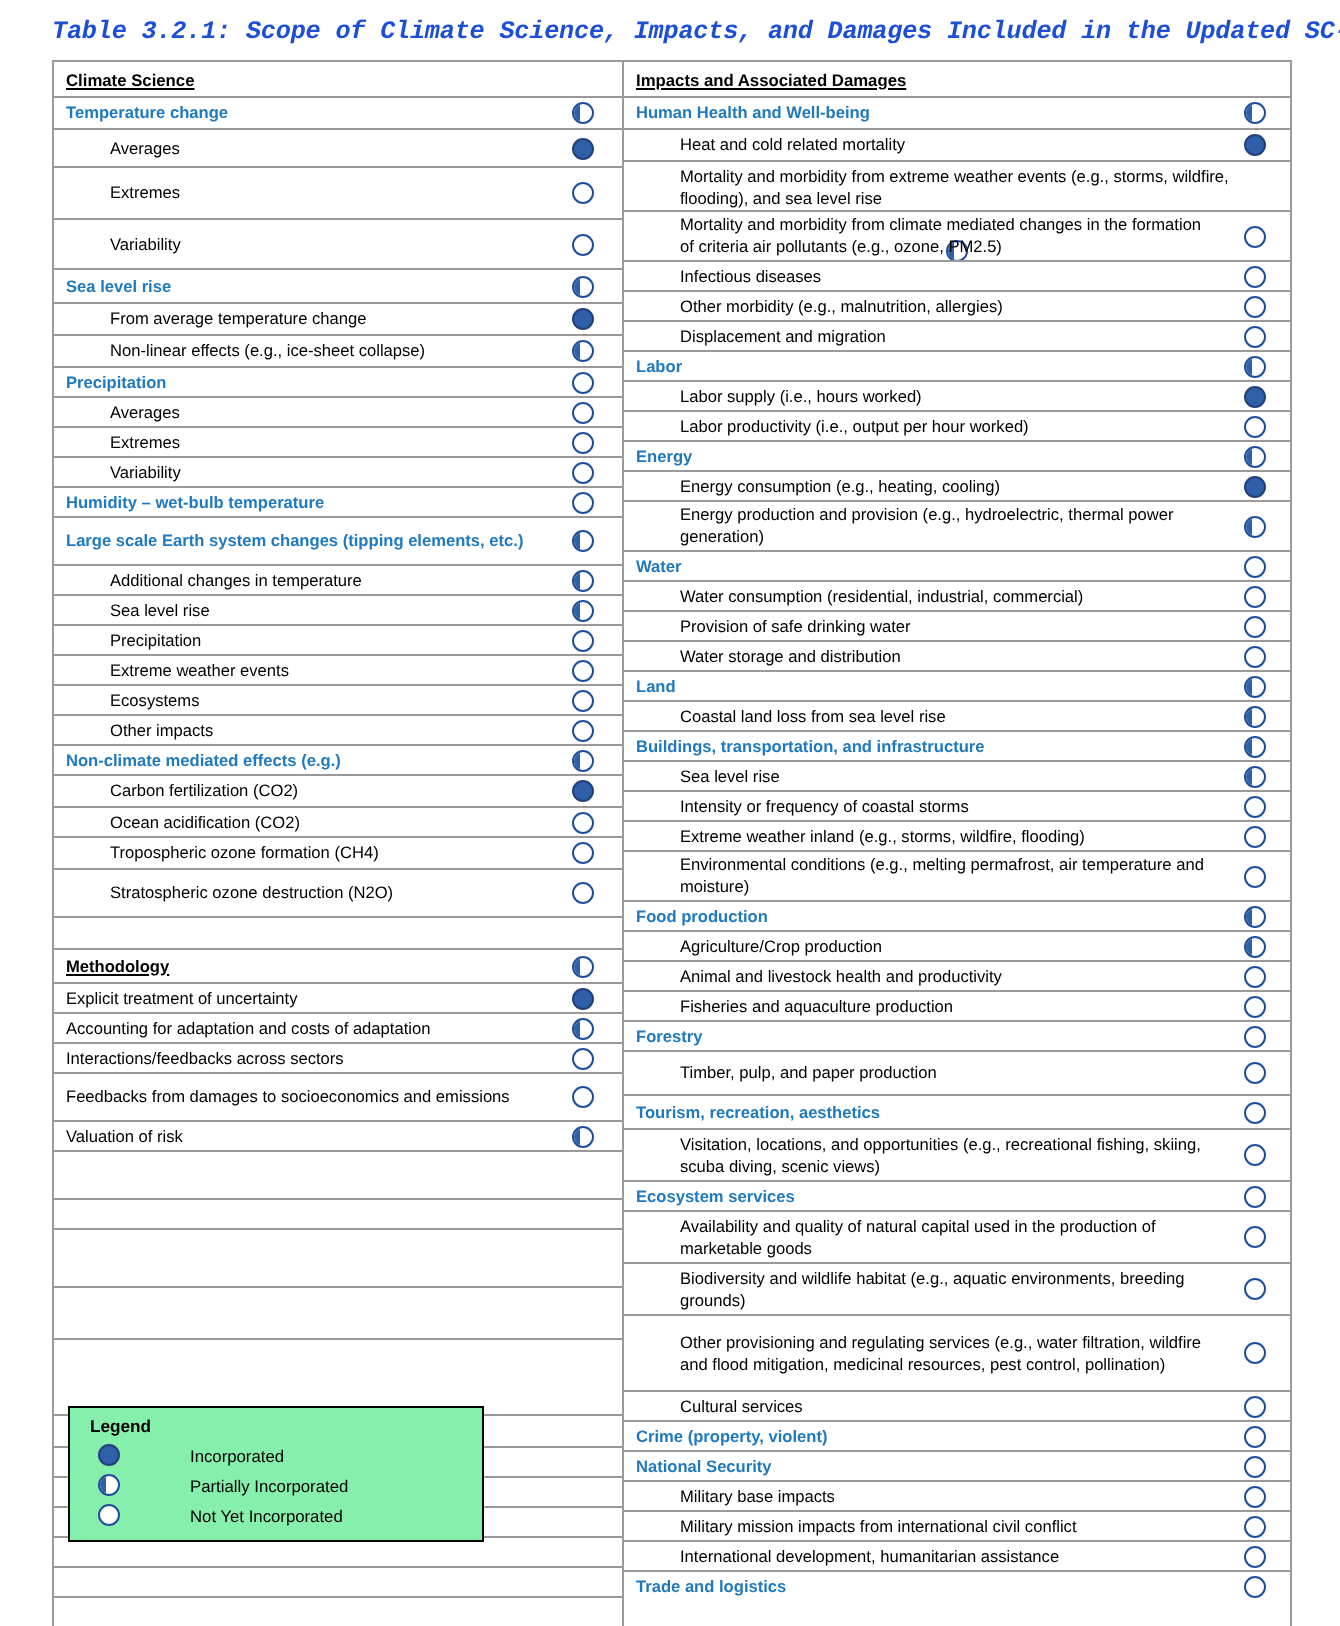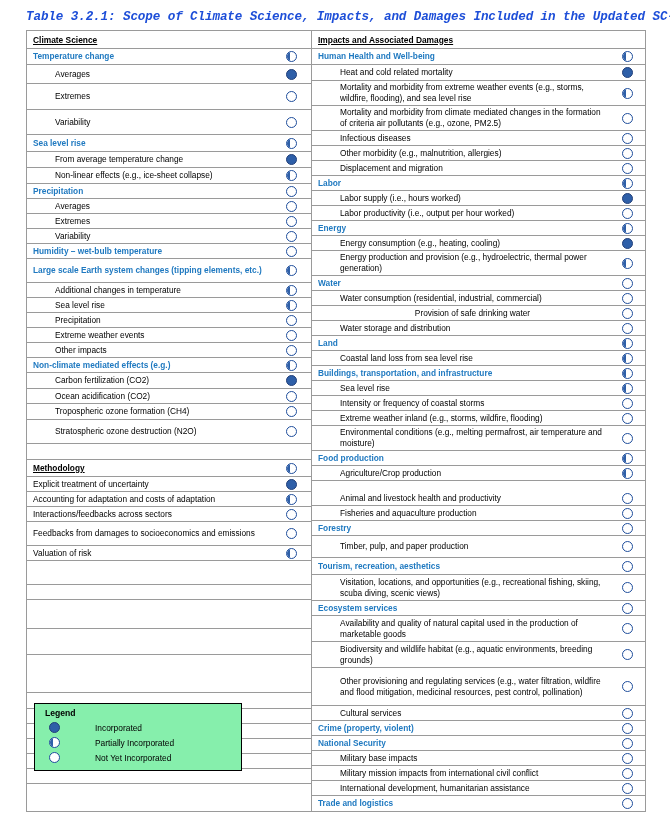--- a/index.html
+++ b/index.html
@@ -265,20 +265,26 @@
             <div class="mark">
               <span class="ind none"></span>
             </div>
           </div>
           <div class="row lvl2" style="height: 15px;">
             <div class="lbl">Extreme weather events</div>
             <div class="mark">
               <span class="ind none"></span>
             </div>
           </div>
+          <div class="row lvl2" style="height: 14px;">
+            <div class="lbl">Ecosystems</div>
+            <div class="mark">
+              <span class="ind none"></span>
+            </div>
+          </div>
           <div class="row lvl2" style="height: 15px;">
             <div class="lbl">Other impacts</div>
             <div class="mark">
               <span class="ind none"></span>
             </div>
           </div>
           <div class="row lvl1" style="height: 15px;">
             <div class="lbl">Non-climate mediated effects (e.g.)</div>
             <div class="mark">
               <span class="ind partial"></span>
@@ -435,21 +441,21 @@
             <div class="mark">
               <span class="ind partial"></span>
             </div>
           </div>
           <div class="row lvl2" style="height: 16px;">
             <div class="lbl">Heat and cold related mortality</div>
             <div class="mark">
               <span class="ind full"></span>
             </div>
           </div>
-          <div class="row lvl2" style="height: 25px;">
+          <div class="row lvl2" style="height: 25px; flex-direction: column;">
             <div class="lbl">Mortality and morbidity from extreme weather events (e.g., storms, wildfire, flooding), and sea level rise</div>
             <div class="mark">
               <span class="ind partial"></span>
             </div>
           </div>
           <div class="row lvl2" style="height: 25px;">
             <div class="lbl">Mortality and morbidity from climate mediated changes in the formation of criteria air pollutants (e.g., ozone, PM2.5)</div>
             <div class="mark">
               <span class="ind none"></span>
             </div>
@@ -513,21 +519,21 @@
             <div class="mark">
               <span class="ind none"></span>
             </div>
           </div>
           <div class="row lvl2" style="height: 15px;">
             <div class="lbl">Water consumption (residential, industrial, commercial)</div>
             <div class="mark">
               <span class="ind none"></span>
             </div>
           </div>
-          <div class="row lvl2" style="height: 15px; text-align: center;">
+          <div class="row lvl2" style="height: 15px;">
             <div class="lbl">Provision of safe drinking water</div>
             <div class="mark">
               <span class="ind none"></span>
             </div>
           </div>
           <div class="row lvl2" style="height: 15px;">
             <div class="lbl">Water storage and distribution</div>
             <div class="mark">
               <span class="ind none"></span>
             </div>
@@ -579,21 +585,21 @@
             <div class="mark">
               <span class="ind partial"></span>
             </div>
           </div>
           <div class="row lvl2" style="height: 15px; gap: 35px;">
             <div class="lbl">Agriculture/Crop production</div>
             <div class="mark">
               <span class="ind partial"></span>
             </div>
           </div>
-          <div class="row lvl2" style="height: 15px; margin-top: 10px;">
+          <div class="row lvl2" style="height: 15px;">
             <div class="lbl">Animal and livestock health and productivity</div>
             <div class="mark">
               <span class="ind none"></span>
             </div>
           </div>
           <div class="row lvl2" style="height: 15px;">
             <div class="lbl">Fisheries and aquaculture production</div>
             <div class="mark">
               <span class="ind none"></span>
             </div>

